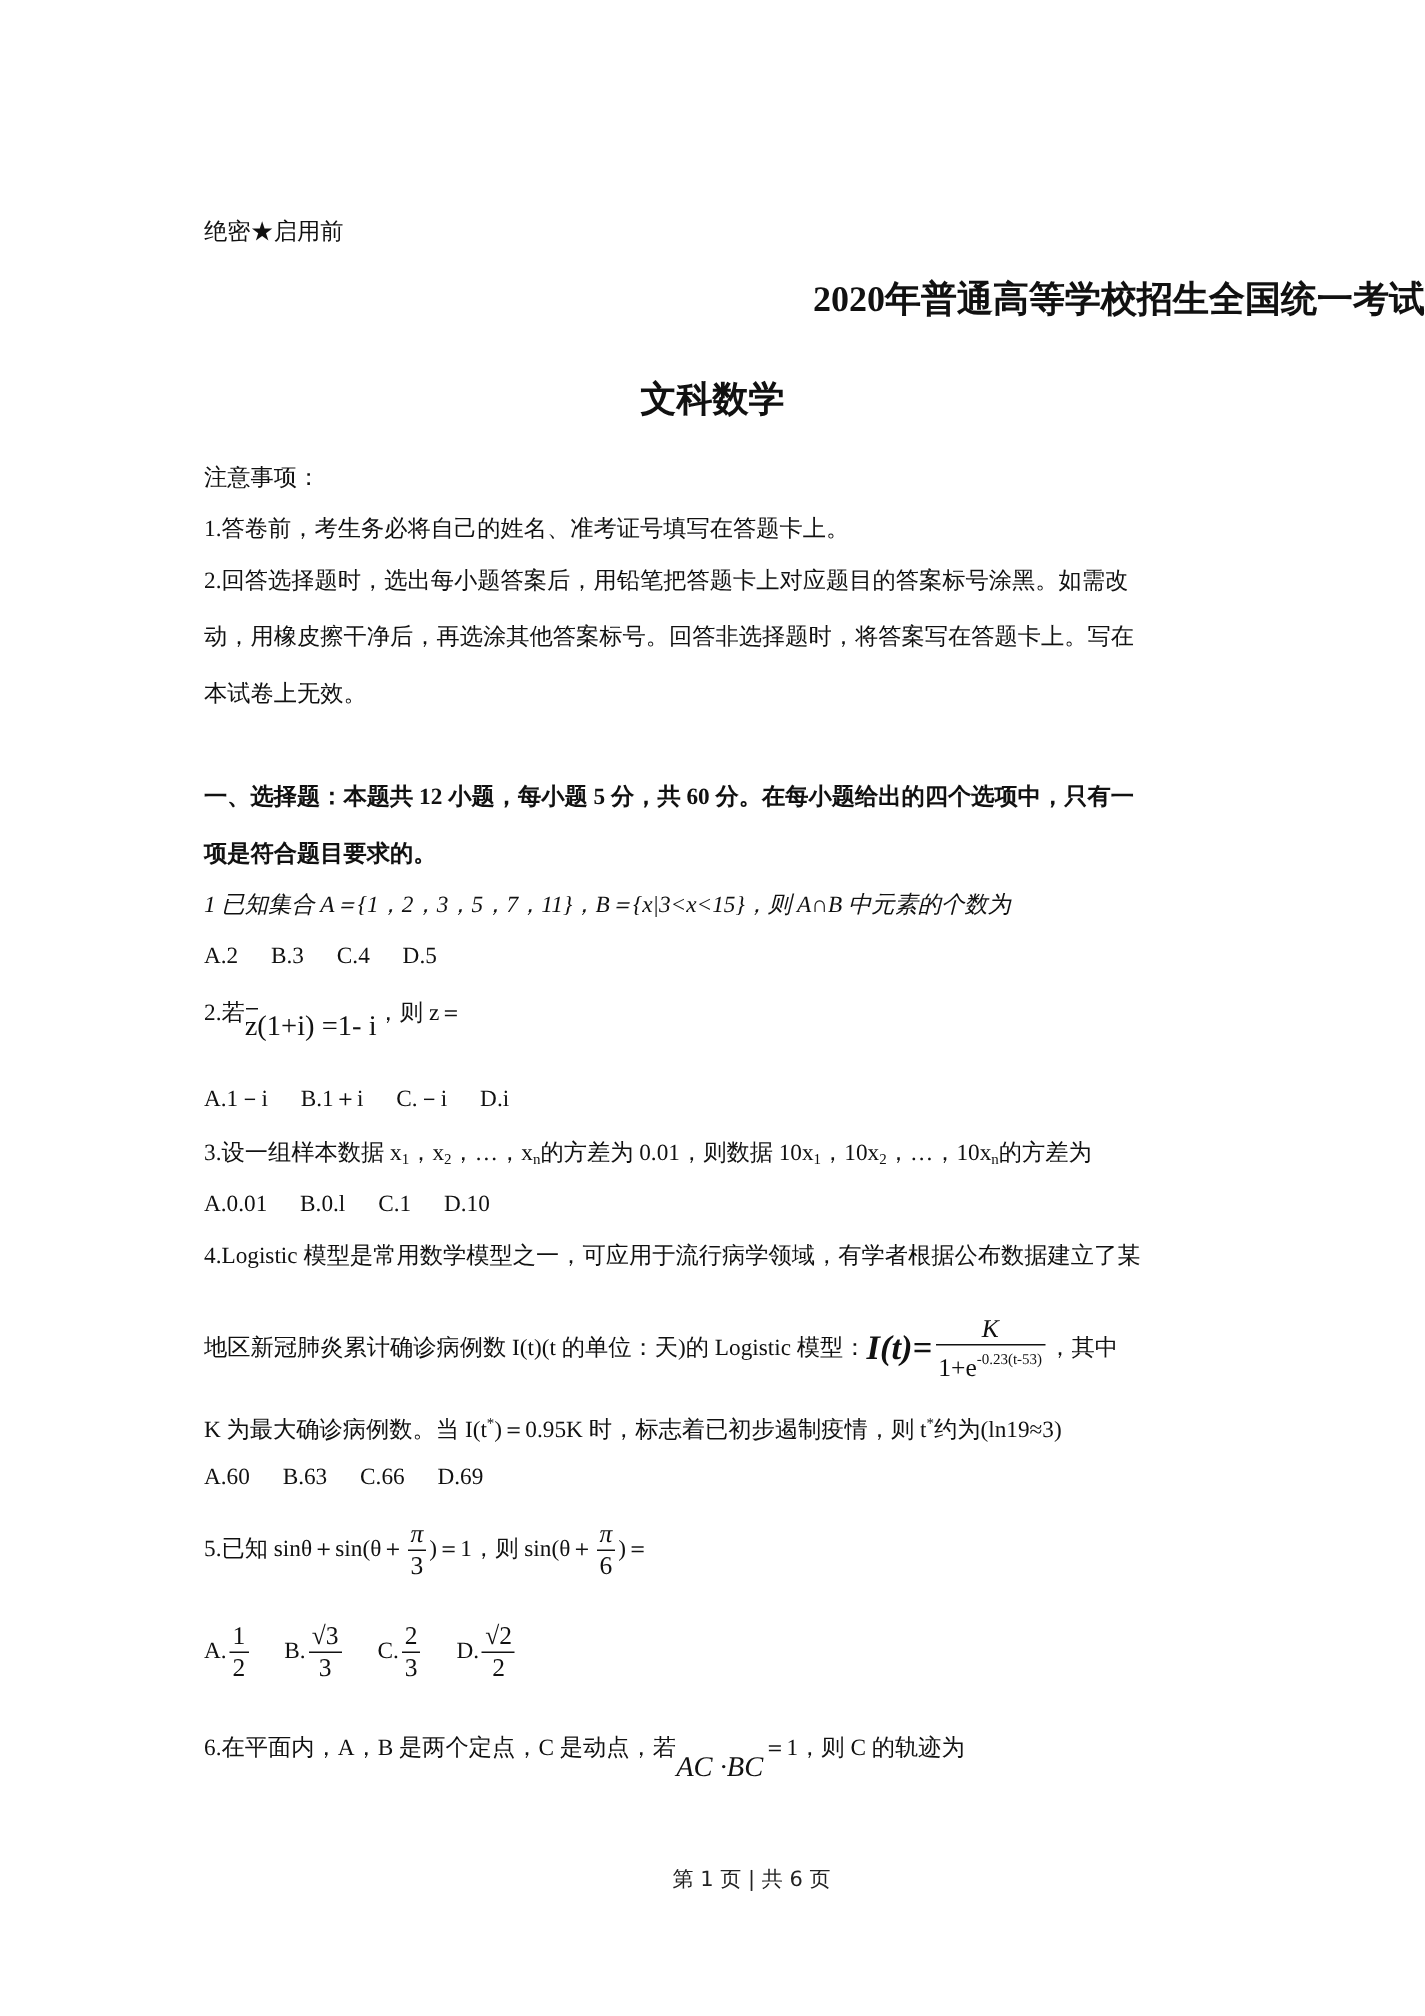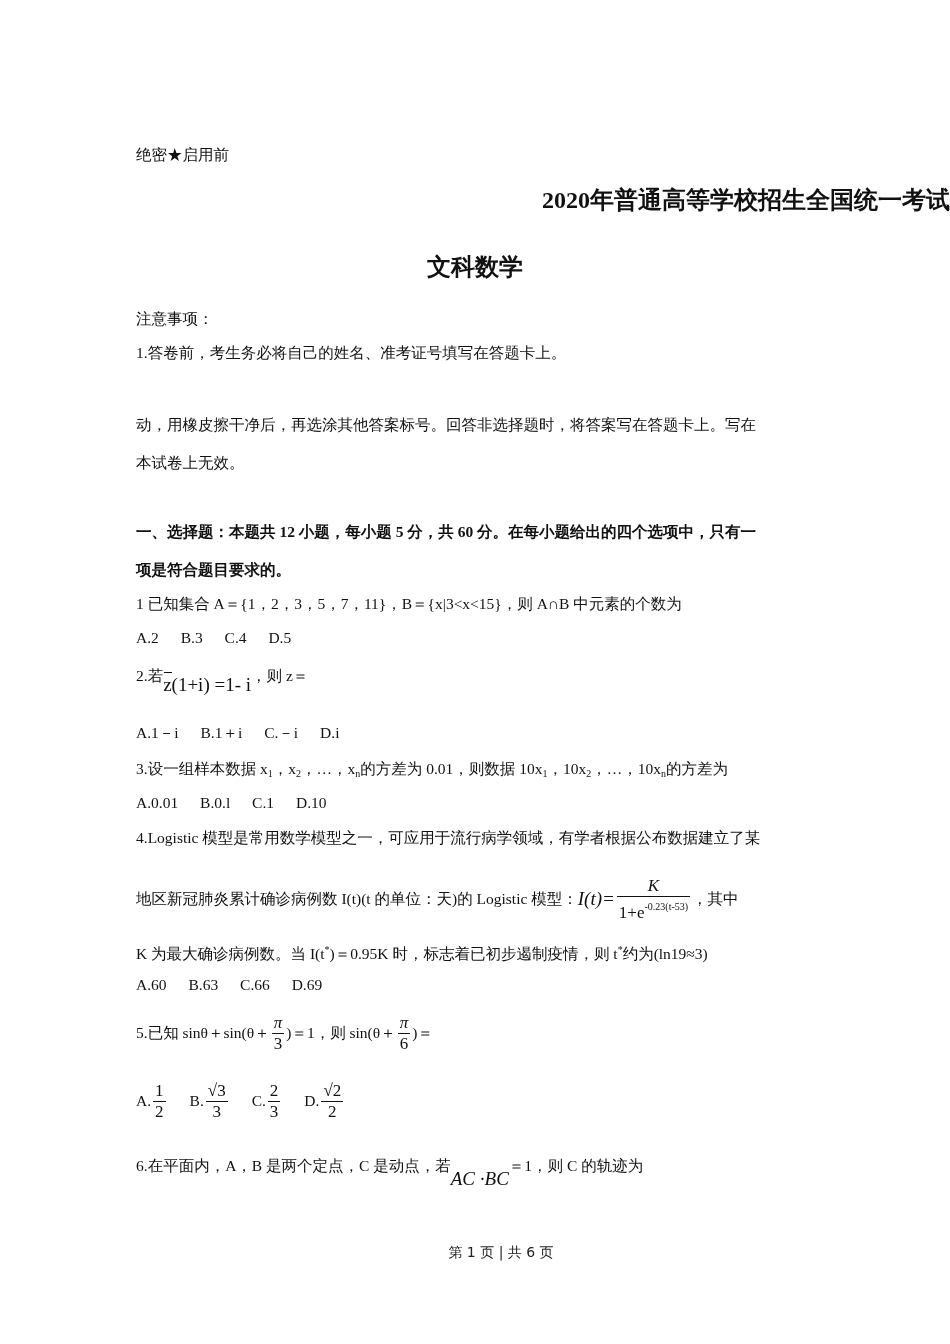--- a/index.html
+++ b/index.html
@@ -16,43 +16,44 @@
   .opt:last-child { margin-right: 0; }
   .math { font-family: "Liberation Serif", "DejaVu Serif", serif; font-style: italic; }
   .frac { display: inline-flex; flex-direction: column; align-items: center; vertical-align: middle; margin: 0 2px; }
   .frac .num { font-size: 17px; line-height: 20px; padding: 0 2px; }
   .frac .bar { width: 100%; height: 1px; background: #111; }
   .frac .den { font-size: 17px; line-height: 20px; padding: 0 2px; }
   .sub { font-size: 10px; vertical-align: -3px; }
   .sup { font-size: 10px; vertical-align: 6px; }
   .zbar { display: inline-block; position: relative; font-size: 19px; top: 10px; font-family: Liberation Serif, serif; }
   .zbar .overbar { position: absolute; left: 1px; top: -3px; width: 8px; height: 1px; background: #111; }
-  .formula-big { font-size: 19px; }
+  .formula-big { font-size: 23px; font-weight: bold; }
   .footer { position: absolute; left: 0; width: 950px; top: 1244px; text-align: center;
             font-family: "DejaVu Sans", sans-serif; font-size: 14px; color: #222; padding-left: 26px; }
   .vec { font-size: 19px; font-style: italic; position: relative; top: 14px; }
 </style>
 </head>
 <body>
 
 <div class="page">
 
   <div class="line" style="top:145px;">绝密★启用前</div>
   <div class="title1">2020年普通高等学校招生全国统一考试</div>
   <div class="title2">文科数学</div>
 
   <div class="line" style="top:309px;">注意事项：</div>
   <div class="line" style="top:343px;">1.答卷前，考生务必将自己的姓名、准考证号填写在答题卡上。</div>
+  <div class="line" style="top:378px;">2.回答选择题时，选出每小题答案后，用铅笔把答题卡上对应题目的答案标号涂黑。如需改</div>
   <div class="line" style="top:415px;">动，用橡皮擦干净后，再选涂其他答案标号。回答非选择题时，将答案写在答题卡上。写在</div>
   <div class="line" style="top:453px;">本试卷上无效。</div>
 
   <div class="line bold" style="top:522px;">一、选择题：本题共 12 小题，每小题 5 分，共 60 分。在每小题给出的四个选项中，只有一</div>
   <div class="line bold" style="top:560px;">项是符合题目要求的。</div>
 
-  <div class="line" style="top:594px;">1 已知集合 A＝{1，2，3，5，7，11}，B＝{x|3&lt;x&lt;15}，则 A∩B 中元素的个数为</div>
+  <div class="line" style="top:594px;font-style:italic;">1 已知集合 A＝{1，2，3，5，7，11}，B＝{x|3&lt;x&lt;15}，则 A∩B 中元素的个数为</div>
   <div class="line" style="top:628px;">
     <span class="opt">A.2</span>
     <span class="opt">B.3</span>
     <span class="opt">C.4</span>
     <span class="opt">D.5</span>
   </div>
 
   <div class="line" style="top:665px;">
     <span>2.若</span><span class="zbar"><span class="overbar"></span><span>z</span><span>(1+i) =1- i</span></span><span>，则 z＝</span>
   </div>

